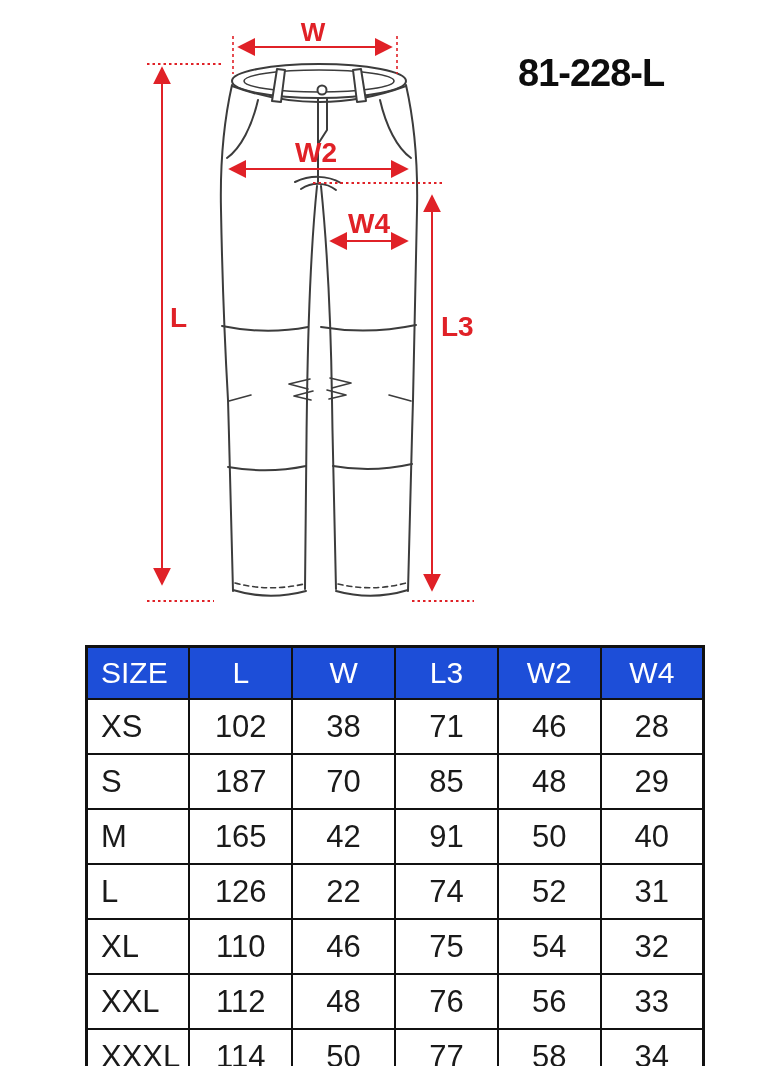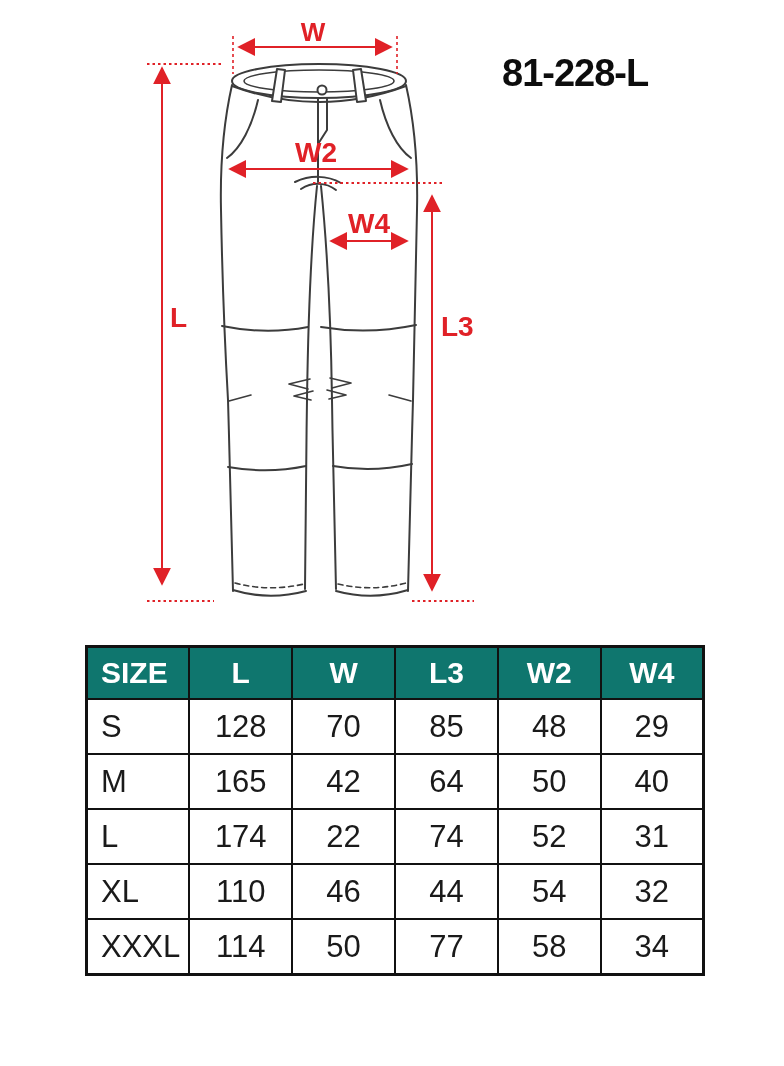--- a/index.html
+++ b/index.html
@@ -3,38 +3,38 @@
 <meta charset="utf-8">
 <style>
   html,body{margin:0;padding:0;}
   body{
     width:784px;height:1066px;background:#ffffff;overflow:hidden;
     font-family:"Liberation Sans", sans-serif;
   }
   .diagram{position:relative;width:784px;height:640px;}
   .diagram svg{position:absolute;left:0;top:0;}
   .product-code{
-    position:absolute;left:502px;top:52px;
+    position:absolute;left:518px;top:52px;
     font-size:38px;font-weight:800;letter-spacing:-1px;color:#0d0d0d;
     white-space:nowrap;
   }
   .dim-label{
     font-family:"Liberation Sans", sans-serif;
     font-weight:700;fill:#e02127;
   }
   .table-wrap{margin:5px 0 0 85px;}
   table.size-chart{
     border-collapse:collapse;table-layout:fixed;width:620px;
     border:3px solid #111111;
   }
   table.size-chart th, table.size-chart td{
     border:2px solid #111111;overflow:hidden;white-space:nowrap;
   }
   table.size-chart th{
-    background:#0f766e;color:#ffffff;font-weight:700;font-size:30px;
+    background:#1d4ed8;color:#ffffff;font-weight:400;font-size:30px;
     height:48px;text-align:center;
   }
   table.size-chart td{
     color:#1a1a1a;font-size:31px;font-weight:400;
     height:51px;text-align:center;background:#ffffff;
   }
   table.size-chart th.first, table.size-chart td.first{
     text-align:left;padding-left:13px;
   }
 </style>
@@ -115,50 +115,66 @@
         <th class="first">SIZE</th>
         <th>L</th>
         <th>W</th>
         <th>L3</th>
         <th>W2</th>
         <th>W4</th>
       </tr>
     </thead>
     <tbody>
       <tr>
+        <td class="first">XS</td>
+        <td>102</td>
+        <td>38</td>
+        <td>71</td>
+        <td>46</td>
+        <td>28</td>
+      </tr>
+      <tr>
         <td class="first">S</td>
-        <td>128</td>
+        <td>187</td>
         <td>70</td>
         <td>85</td>
         <td>48</td>
         <td>29</td>
       </tr>
       <tr>
         <td class="first">M</td>
         <td>165</td>
         <td>42</td>
-        <td>64</td>
+        <td>91</td>
         <td>50</td>
         <td>40</td>
       </tr>
       <tr>
         <td class="first">L</td>
-        <td>174</td>
+        <td>126</td>
         <td>22</td>
         <td>74</td>
         <td>52</td>
         <td>31</td>
       </tr>
       <tr>
         <td class="first">XL</td>
         <td>110</td>
         <td>46</td>
-        <td>44</td>
+        <td>75</td>
         <td>54</td>
         <td>32</td>
+      </tr>
+      <tr>
+        <td class="first">XXL</td>
+        <td>112</td>
+        <td>48</td>
+        <td>76</td>
+        <td>56</td>
+        <td>33</td>
       </tr>
       <tr>
         <td class="first">XXXL</td>
         <td>114</td>
         <td>50</td>
         <td>77</td>
         <td>58</td>
         <td>34</td>
       </tr>
     </tbody>

